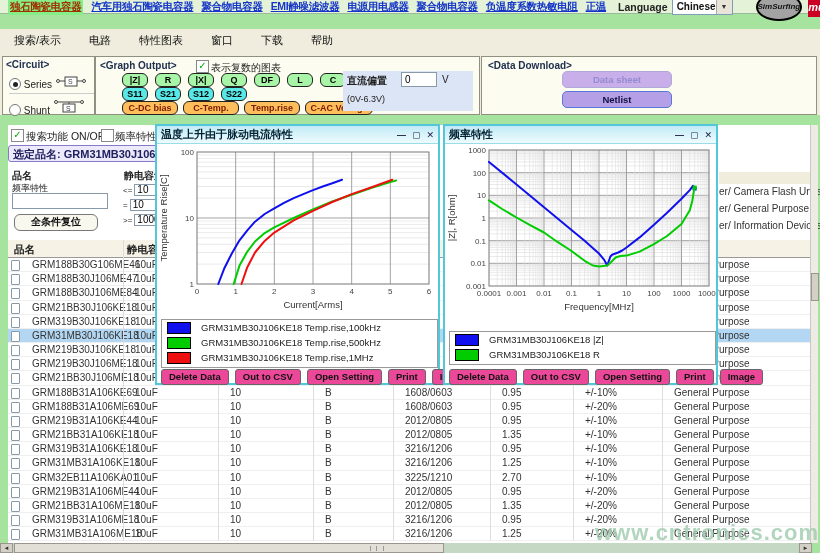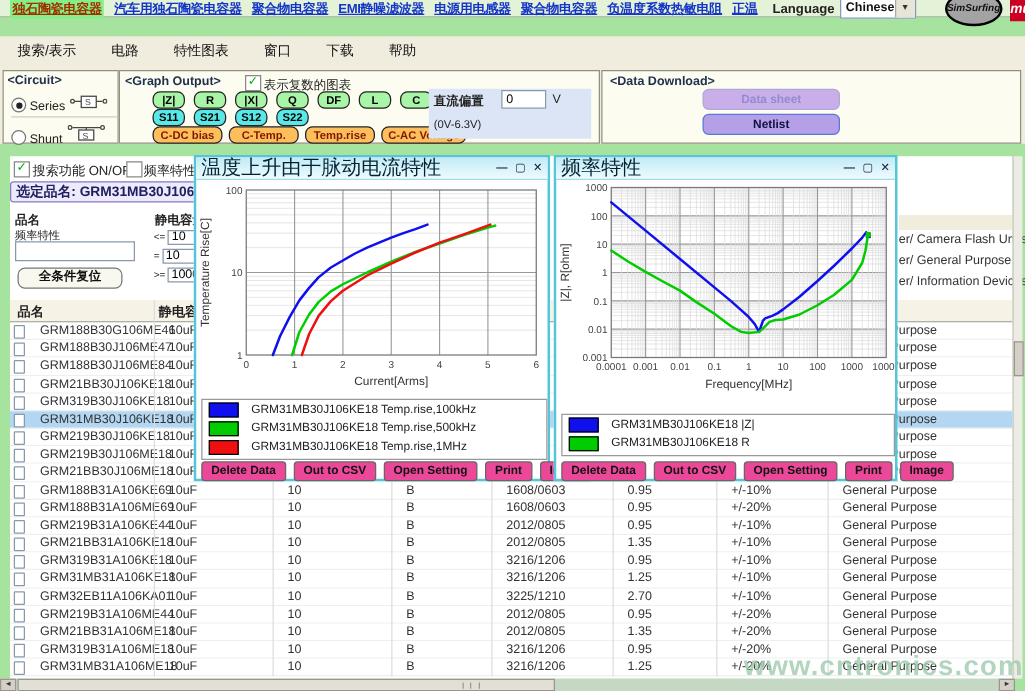--- a/index.html
+++ b/index.html
@@ -60,21 +60,21 @@
         border-radius:3px;font-size:11px;font-weight:bold;color:#202060;line-height:16px;padding-left:4px;
         box-sizing:border-box;white-space:nowrap;overflow:hidden}
   .inp{background:#fff;border:1px solid #8899AA;font-size:10px;box-sizing:border-box}
   .resetbtn{position:absolute;border:1px solid #777;border-radius:6px;background:#F8F8EE;font-size:10px;
         font-weight:bold;text-align:center;cursor:pointer}
   
   .window{position:absolute;width:285px;height:261px;background:#fff;border:2px solid #53C6DA;
         box-sizing:border-box;z-index:100}
   .titlebar{height:17px;background:linear-gradient(#C2EBF6,#EEFBFE);display:flex;align-items:center;
         padding:0 4px;border-bottom:1px solid #9ADCE8}
-  .titlebar .ttl{font-size:16px;font-weight:normal;color:#002233;flex:1;white-space:nowrap;overflow:hidden}
+  .titlebar .ttl{font-size:11px;font-weight:bold;color:#002233;flex:1;white-space:nowrap;overflow:hidden}
   .wicons{display:flex;gap:6px;font-size:9px;color:#224;font-weight:bold}
   .wicons span{cursor:pointer}
   .legendbox{position:absolute;left:4px;border:1px solid #999;background:#fff}
   .legrow{display:flex;align-items:center;height:15px;padding-left:5px}
   .legrow .sw{width:22px;height:10px;border:1px solid #000;margin-right:10px}
   .legrow .lt{font-size:9.5px;color:#222;white-space:nowrap}
   .btnrow{position:absolute;left:4px;display:flex;gap:6px}
   .wbtn{height:16px;border:1px solid #666;border-radius:3px;background:#ec4899;font-size:9.5px;
         font-weight:bold;color:#111;padding:1px 7px 0;box-sizing:border-box;cursor:pointer;white-space:nowrap}
   

